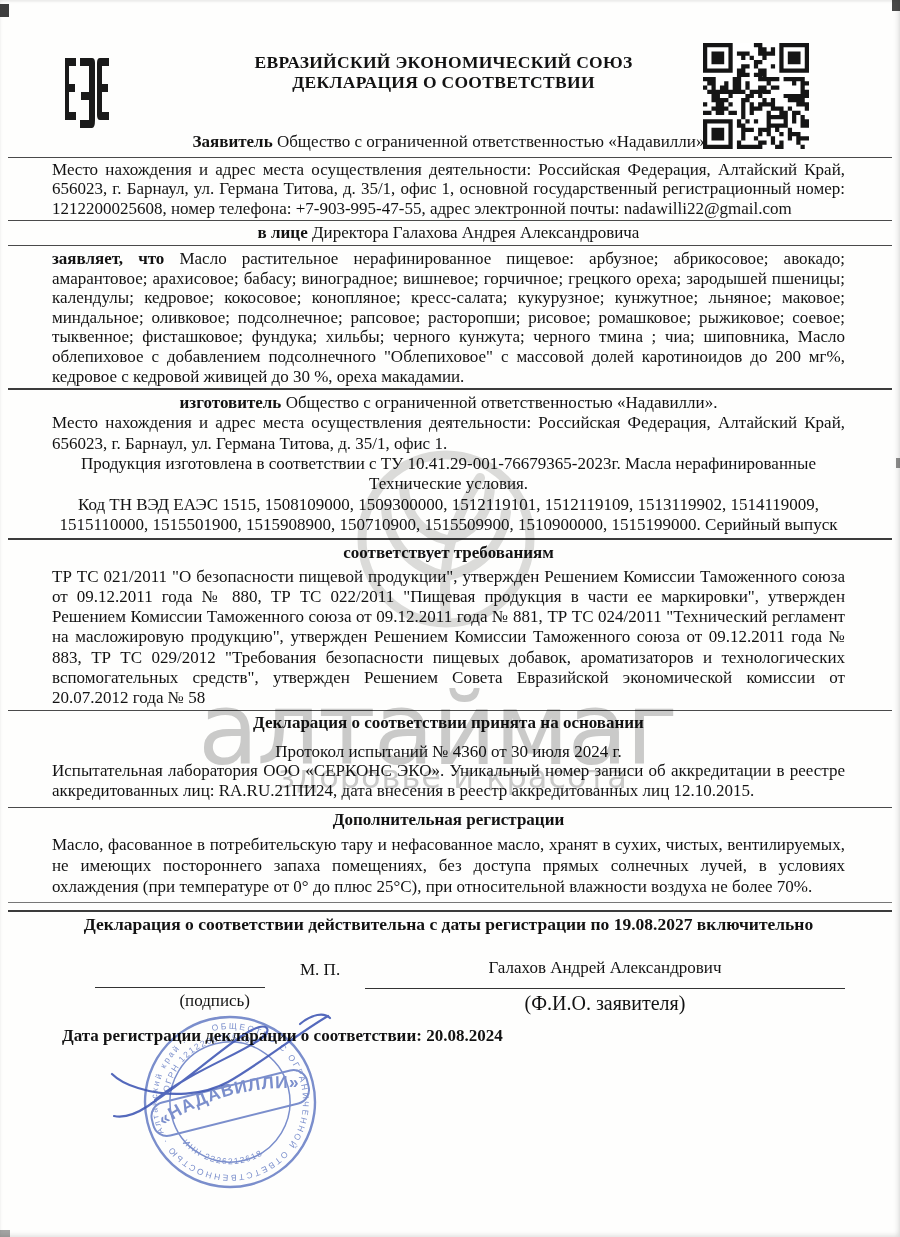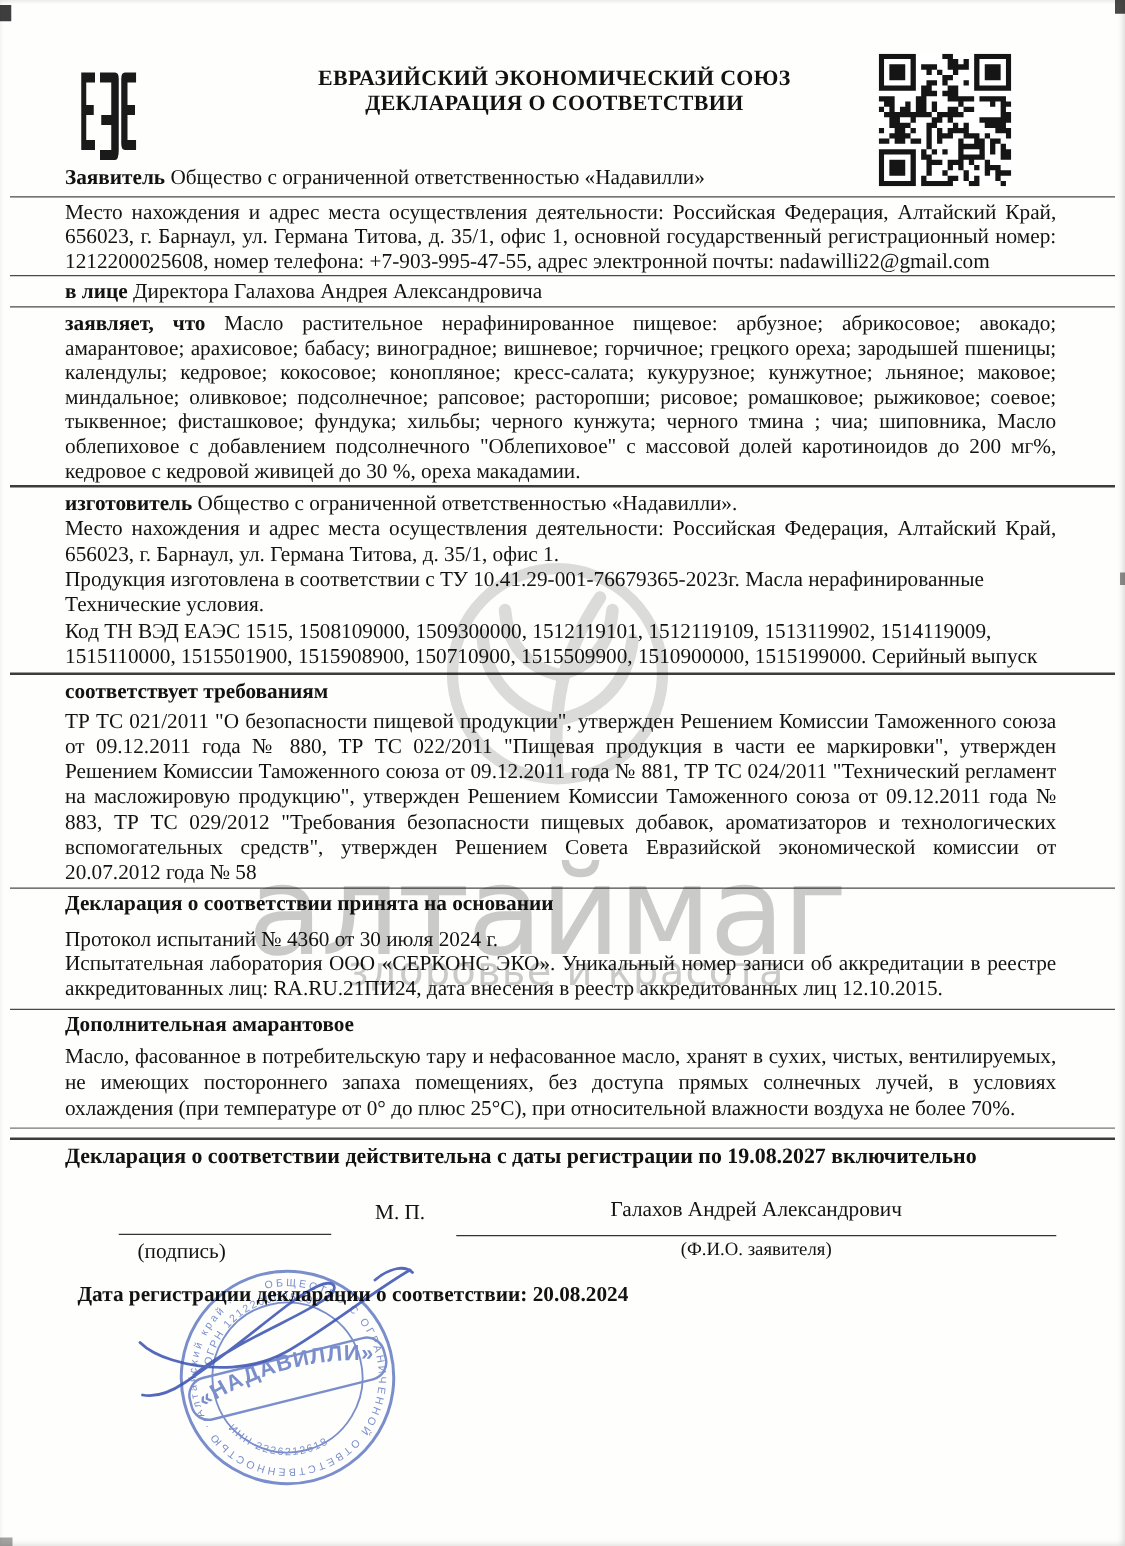--- a/index.html
+++ b/index.html
@@ -4,21 +4,21 @@
 <style>
   html,body{margin:0;padding:0;background:#ffffff;}
   .page{
     position:relative;width:900px;height:1237px;overflow:hidden;
     background:#fefefd;
     font-family:"Liberation Serif","DejaVu Serif",serif;
     color:#121212;
     box-shadow:inset -3px 0 4px rgba(0,0,0,.08), inset 0 -3px 4px rgba(0,0,0,.06), inset 0 2px 2px rgba(0,0,0,.04);
   }
   .content{position:relative;z-index:1;padding:0 55px 0 52px;}
-  .txt{font-size:17px;line-height:19.6px;margin:0;}
+  .txt{font-size:17px;line-height:19.6px;margin:0;text-align:center;}
   .just{text-align:justify;}
   b{font-weight:bold;}
   .rule{position:relative;border:0;border-top:1.7px solid #4a4a4a;margin:0 -47px 0 -44px;}
   .rule.thick{border-top-width:2.6px;border-top-color:#3c3c3c;}
   .rule.thin{border-top-width:1px;border-top-color:#777;}
   .rule::before{content:'';position:absolute;left:0;top:-3px;width:6px;height:5px;background:#222;opacity:.75;}
   
   .header{position:relative;height:92px;margin-top:40px;}
   .eac{position:absolute;left:11px;top:17px;}
   .titles{position:absolute;left:150px;right:160px;top:12px;text-align:center;}
@@ -29,25 +29,25 @@
   .wm-brand{position:absolute;left:198px;top:672px;font-family:"DejaVu Sans","Liberation Sans",sans-serif;
     font-weight:normal;font-size:99px;letter-spacing:-2px;color:#9c9c9c;opacity:.52;}
   .wm-tagline{position:absolute;left:278px;top:758px;font-family:"DejaVu Sans","Liberation Sans",sans-serif;
     font-size:32px;letter-spacing:1px;color:#a8a8a8;opacity:.6;}
   .wm-logo{position:absolute;left:352px;top:448px;opacity:.5;}
   .stamp{position:absolute;left:138px;top:1012px;opacity:.8;transform:rotate(-14deg);}
   .sig{position:absolute;left:100px;top:1002px;opacity:.88;}
   
   .sigblock{position:relative;height:84px;}
   .sign-line{position:absolute;left:43px;top:53px;width:170px;border-top:1.6px solid #333;}
-  .sign-caption{position:absolute;left:58px;top:57px;width:140px;text-align:left;font-size:17px;}
+  .sign-caption{position:absolute;left:58px;top:57px;width:140px;text-align:right;font-size:17px;}
   .mp{position:absolute;left:248px;top:26px;font-size:17px;}
   .fio-line{position:absolute;left:313px;top:54px;width:480px;border-top:1.6px solid #333;}
   .fio-name{position:absolute;left:313px;top:24px;width:480px;text-align:center;font-size:17px;}
-  .fio-caption{position:absolute;left:313px;top:58px;width:480px;text-align:center;font-size:15px;}
+  .fio-caption{position:absolute;left:313px;top:58px;width:480px;text-align:center;font-size:20px;}
   .reg{font-size:17px;font-weight:bold;margin:0 0 0 10px;line-height:21px;}
   .artifact{position:absolute;background:#1c1c1c;z-index:4;}
   .gap2{height:2px}.gap3{height:3px}.gap4{height:4px}.gap5{height:5px}.gap7{height:7px}.gap9{height:9px}
 </style>
 </head>
 <body>
 
 <div class="page">
 
   <div class="content">
@@ -114,21 +114,21 @@
 
     <p class="txt"><b>Декларация о соответствии принята на основании</b></p>
     <div class="gap9"></div>
     <p class="txt">Протокол испытаний № 4360 от 30 июля 2024 г.</p>
     <p class="txt just" style="line-height:19.8px">Испытательная лаборатория ООО «СЕРКОНС ЭКО». Уникальный номер записи об аккредитации в реестре аккредитованных лиц: RA.RU.21ПИ24, дата внесения в реестр аккредитованных лиц 12.10.2015.</p>
     <div class="gap2"></div>
     <div class="gap4"></div>
     <hr class="rule">
     <div class="gap2"></div>
 
-    <p class="txt"><b>Дополнительная амарантовое</b></p>
+    <p class="txt"><b>Дополнительная регистрации</b></p>
     <div class="gap4"></div>
     <p class="txt just" style="line-height:21px">Масло, фасованное в потребительскую тару и нефасованное масло, хранят в сухих, чистых, вентилируемых, не имеющих постороннего запаха помещениях, без доступа прямых солнечных лучей, в условиях охлаждения (при температуре от 0° до плюс 25°С), при относительной влажности воздуха не более 70%.</p>
     <div class="gap5"></div>
     <hr class="rule thin">
     <div class="gap7"></div>
     <hr class="rule thick">
     <div class="gap3"></div>
 
     <p class="txt" style="font-size:17.5px"><b>Декларация о соответствии действительна с даты регистрации по 19.08.2027 включительно</b></p>
 

